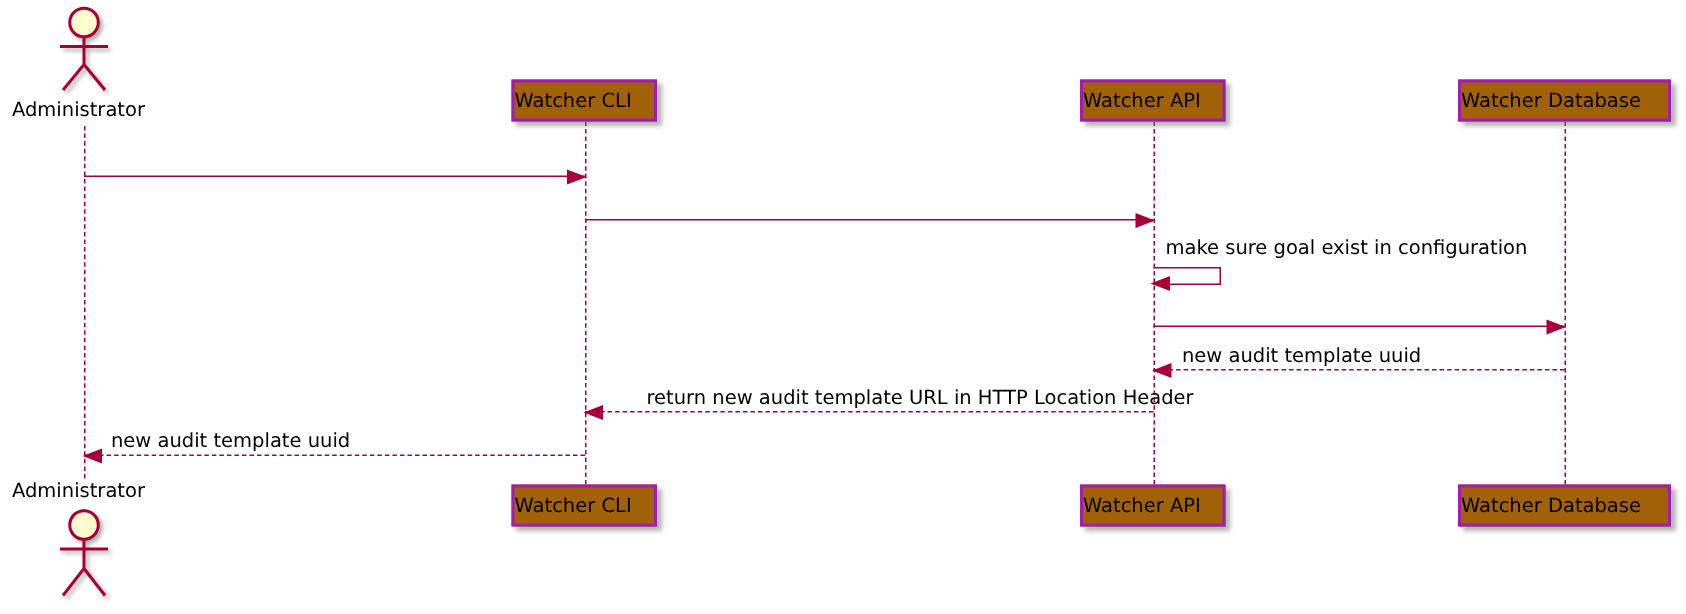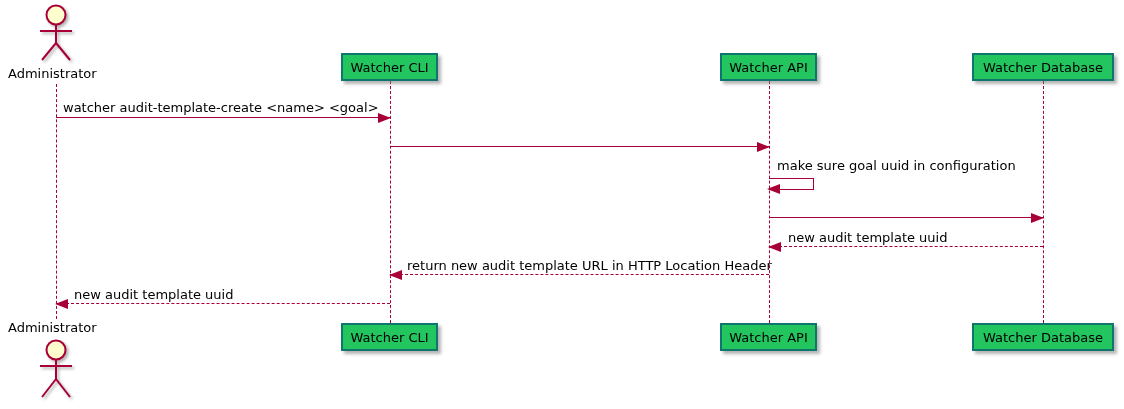--- a/index.html
+++ b/index.html
@@ -20,26 +20,26 @@
   }
   .lifeline {
     position: absolute;
     width: 0;
     border-left: 1px dashed #A80036;
   }
   .participant-box {
     position: absolute;
     box-sizing: border-box;
     height: 28px;
-    background: #22c55e;
-    border: 2px solid #0f766e;
+    background: #a16207;
+    border: 2px solid #a21caf;
     box-shadow: 3px 3px 3px rgba(120,120,120,0.55);
     display: flex;
     align-items: center;
-    justify-content: center;
+    justify-content: flex-start;
     white-space: nowrap;
   }
   .actor-label {
     position: absolute;
     white-space: nowrap;
   }
   .actor-figure {
     position: absolute;
     filter: drop-shadow(2.5px 2.5px 1.5px rgba(140,140,140,0.7));
   }
@@ -106,44 +106,43 @@
   <div class="participant-box" style="left:341px; top:53px; width:97px;">
     <span>Watcher CLI</span>
   </div>
   <div class="participant-box" style="left:720px; top:53px; width:97px;">
     <span>Watcher API</span>
   </div>
   <div class="participant-box" style="left:972px; top:53px; width:142px;">
     <span>Watcher Database</span>
   </div>
 
-  <div class="msg-label" style="left:63px; top:100px;">watcher audit-template-create &lt;name&gt; &lt;goal&gt;</div>
   <div class="arrow solid" style="left:56px; top:117px; width:334px;">
     <span class="head right"></span>
   </div>
 
   <div class="arrow solid" style="left:390px; top:146px; width:379px;">
     <span class="head right"></span>
   </div>
 
-  <div class="msg-label" style="left:777px; top:158px;">make sure goal uuid in configuration</div>
+  <div class="msg-label" style="left:777px; top:158px;">make sure goal exist in configuration</div>
   <div class="self-loop" style="left:769px; top:178px; width:45px; height:12px;">
     <span class="head left"></span>
   </div>
 
   <div class="arrow solid" style="left:769px; top:217px; width:274px;">
     <span class="head right"></span>
   </div>
 
   <div class="msg-label" style="left:788px; top:230px;">new audit template uuid</div>
   <div class="arrow dashed" style="left:769px; top:246px; width:274px;">
     <span class="head left"></span>
   </div>
 
-  <div class="msg-label" style="left:407px; top:258px;">return new audit template URL in HTTP Location Header</div>
+  <div class="msg-label" style="left:431px; top:258px;">return new audit template URL in HTTP Location Header</div>
   <div class="arrow dashed" style="left:390px; top:274px; width:379px;">
     <span class="head left"></span>
   </div>
 
   <div class="msg-label" style="left:74px; top:287px;">new audit template uuid</div>
   <div class="arrow dashed" style="left:56px; top:303px; width:334px;">
     <span class="head left"></span>
   </div>
 
   <div class="actor-label" style="left:8px; top:320px;">Administrator</div>

